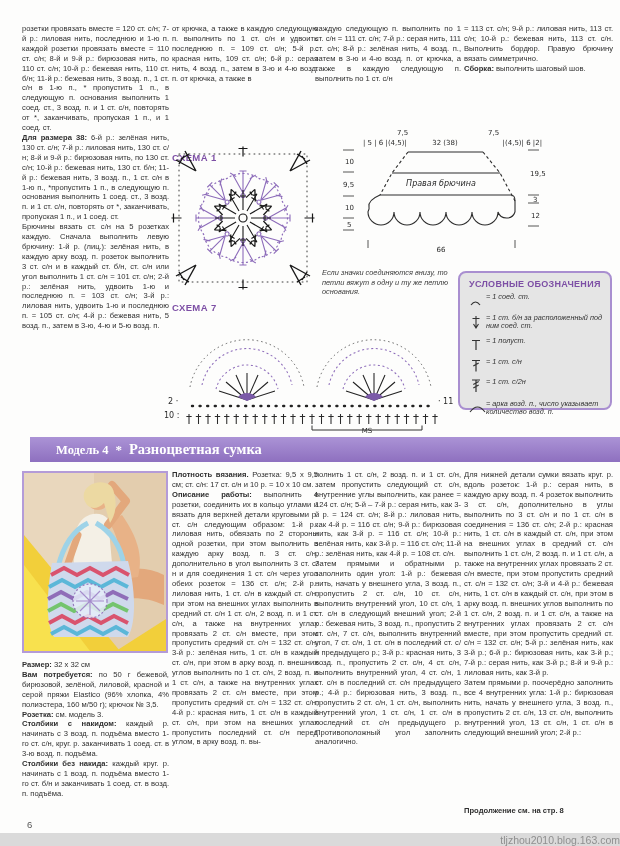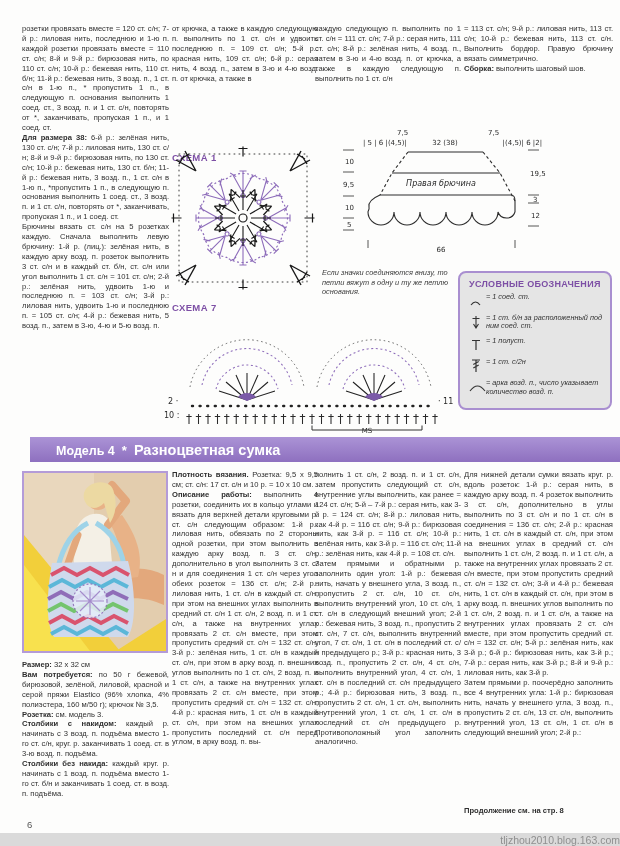--- a/index.html
+++ b/index.html
@@ -13,21 +13,21 @@
   .plabel::after{content:" ";}
   .scheme-label{position:absolute;font-size:9.5px;font-weight:bold;color:#7d4fa5;letter-spacing:.4px;}
   .note{position:absolute;font-size:7.4px;line-height:9.6px;font-style:italic;color:#3a3a3a;}
   .legend-box{position:absolute;left:458px;top:271px;width:154px;height:139px;
       border:2px solid #a98fd0;border-radius:8px;padding:6px 7px 4px 9px;box-sizing:border-box;background:#e5e5e5;}
   .legend-title{font-size:9px;font-weight:bold;color:#7d4fa5;letter-spacing:.3px;margin-bottom:4px;}
   .legend-row{display:flex;align-items:flex-start;margin-bottom:2.5px;}
   .legend-sym{width:17px;flex:0 0 17px;padding-top:0;}
   .legend-txt{font-size:7.3px;line-height:8.8px;font-style:italic;color:#333;}
   .banner{position:absolute;left:30px;top:437px;right:0;height:25px;
-      background:linear-gradient(180deg,#ab93d6,#8e70bf);display:flex;align-items:center;}
+      background:linear-gradient(180deg,#ab93d6,#8e70bf);display:flex;align-items:center;font-family:Liberation Serif, serif;}
   .banner-inner{padding-left:26px;color:#fff;font-weight:bold;display:flex;align-items:baseline;gap:7px;}
   .banner-model{font-size:12.5px;}
   .banner-star{font-size:13px;}
   .banner-title{font-size:14.5px;}
   .photo-frame{position:absolute;left:22px;top:471px;width:146px;height:182px;
       border:2px solid #b49bd8;box-sizing:border-box;background:#e8d6bd;}
   .pagenum{position:absolute;left:27px;top:819px;font-size:9.5px;color:#555;}
   .footer-bar{position:absolute;left:0;bottom:0;width:620px;height:13px;background:#dadada;
       display:flex;justify-content:flex-end;align-items:center;}
   .watermark{font-size:10.5px;color:#8f8f8f;padding-right:0;}
@@ -166,20 +166,26 @@
         </svg></span>
     <span class="legend-txt">= 1 ст. б/н за расположенный под ним соед. ст.</span>
   </div>
   <div class="legend-row">
     <span class="legend-sym"><svg width="15" height="13" viewBox="0 0 15 13">
           <path d="M3 2.5h8 M7 2.5v9.5" fill="none" stroke="#333" stroke-width="1.2"></path>
         </svg></span>
     <span class="legend-txt">= 1 полуст.</span>
   </div>
   <div class="legend-row">
+    <span class="legend-sym"><svg width="15" height="14" viewBox="0 0 15 14">
+          <path d="M3 2.5h8 M7 2.5v11 M4.3 8 l5.4-3" fill="none" stroke="#333" stroke-width="1.2"></path>
+        </svg></span>
+    <span class="legend-txt">= 1 ст. с/н</span>
+  </div>
+  <div class="legend-row">
     <span class="legend-sym"><svg width="15" height="15" viewBox="0 0 15 15">
           <path d="M3 2h8 M7 2v12 M4.3 6.6 l5.4-3 M4.3 10 l5.4-3" fill="none" stroke="#333" stroke-width="1.2"></path>
         </svg></span>
     <span class="legend-txt">= 1 ст. с/2н</span>
   </div>
   <div class="legend-row">
     <span class="legend-sym"><svg width="17" height="12" viewBox="0 0 17 12">
           <path d="M1 10 Q8.5 0 16 10" fill="none" stroke="#333" stroke-width="1.1"></path>
         </svg></span>
     <span class="legend-txt">= арка возд. п., число указывает количество возд. п.</span>

